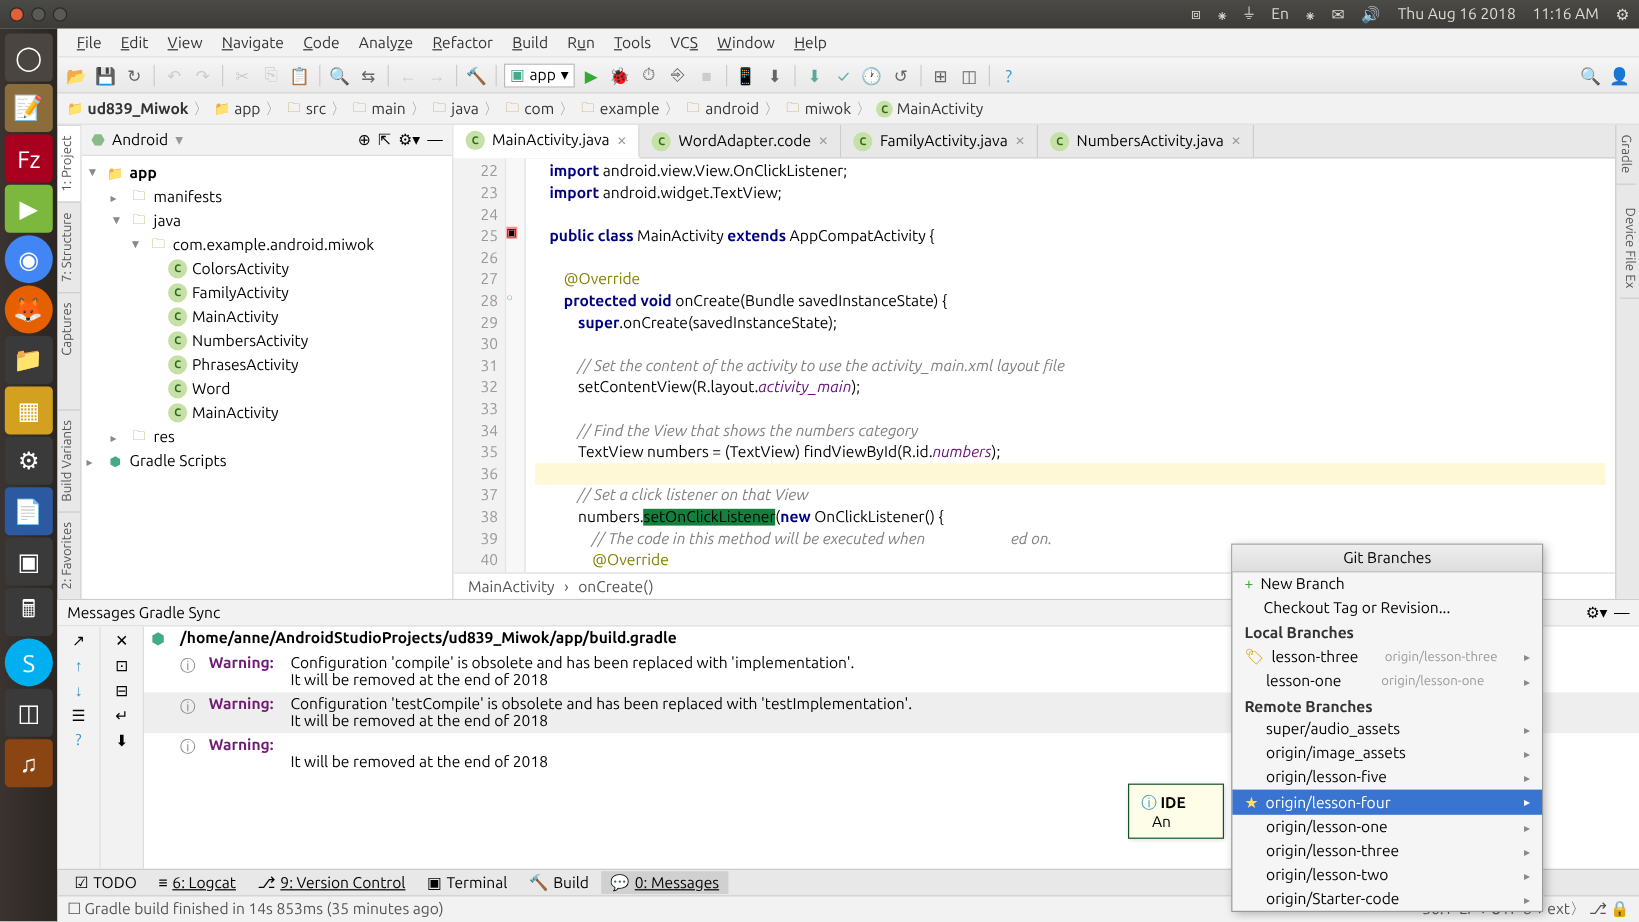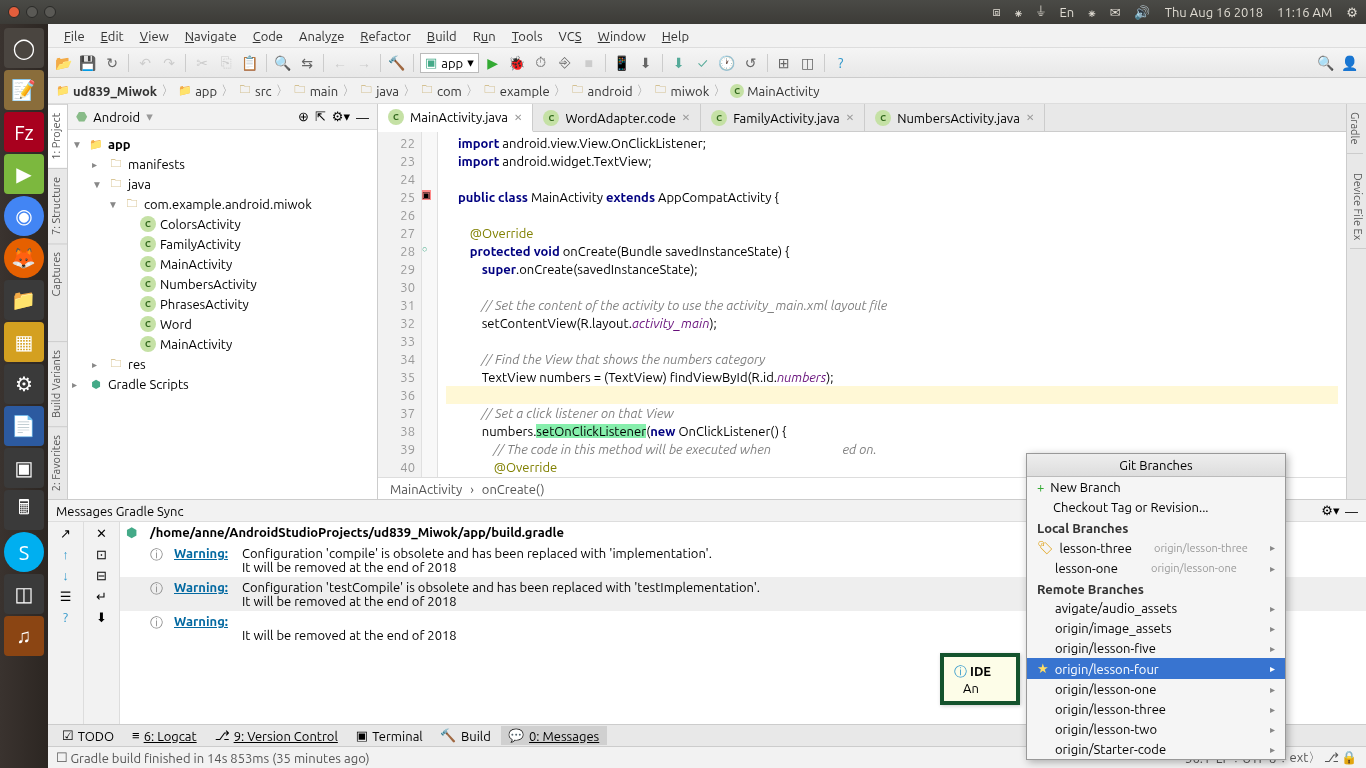--- a/index.html
+++ b/index.html
@@ -74,39 +74,39 @@
 .gutter div { height: 18px; line-height: 18px; }
 .gutter2 { width: 16px; background: #f8f8f8; border-right: 1px solid #e0e0e0; }
 .gutter2 div { height: 18px; }
 .code { flex: 1; padding: 2px 8px; white-space: pre; overflow: hidden; }
 .code div { height: 18px; line-height: 18px; }
 .kw { color: #000080; font-weight: bold; }
 .ann { color: #808000; }
 .cmt { color: #808080; font-style: italic; }
 .fld { color: #660e7a; font-style: italic; }
 .hl { background: #fff8d6; }
-.hl2 { background: #86efac; }
+.hl2 { background: #15803d; }
 
 .editor-breadcrumb { height: 22px; border-top: 1px solid #ddd; display: flex; align-items: center; padding: 0 12px; font-size: 12px; color: #555; gap: 8px; }
 
 
 .right-tabs { width: 20px; background: #e8e8e8; border-left: 1px solid #ccc; }
 .right-tabs .vtab { writing-mode: vertical-rl; transform: none; }
 
 
 .bottom-panel { height: 225px; border-top: 1px solid #ccc; display: flex; flex-direction: column; background: #fff; }
 .bp-header { height: 22px; background: #f2f2f2; border-bottom: 1px solid #ddd; display: flex; align-items: center; padding: 0 8px; font-size: 12px; }
 .bp-body { flex: 1; display: flex; overflow: hidden; }
 .bp-left { width: 36px; background: #f2f2f2; border-right: 1px solid #ddd; display: flex; flex-direction: column; align-items: center; padding: 4px 0; gap: 6px; }
 .bp-left2 { width: 36px; background: #f2f2f2; border-right: 1px solid #ddd; display: flex; flex-direction: column; align-items: center; padding: 4px 0; gap: 6px; }
 .bp-content { flex: 1; overflow: auto; font-size: 13px; }
 .msg-row { display: flex; padding: 3px 6px; gap: 8px; }
 .msg-row.alt { background: #eee; }
 .msg-icon { width: 16px; color: #888; }
-.msg-label { font-weight: bold; color: #0369a1; min-width: 60px; text-decoration: underline; }
+.msg-label { font-weight: bold; color: #701a75; min-width: 60px; }
 .msg-text { color: #000000; }
 
 
 .bottom-tabs { height: 22px; background: #e8e8e8; border-top: 1px solid #ccc; display: flex; align-items: center; padding: 0 6px; font-size: 11px; gap: 2px; }
 .btab { padding: 2px 8px; display: flex; align-items: center; gap: 4px; }
 .btab.active { background: #d0d0d0; }
 
 
 .statusbar { height: 22px; background: #f2f2f2; border-top: 1px solid #ccc; display: flex; align-items: center; padding: 0 8px; font-size: 12px; color: #555; }
 .statusbar .spacer { flex: 1; }
@@ -496,21 +496,21 @@
             <span class="msg-icon">ⓘ</span>
             <span class="msg-label">Warning:</span>
             <span class="msg-text"><span>Configuration 'testCompile' is obsolete and has been replaced with 'testImplementation'.</span><br><span>It will be removed at the end of 2018</span></span>
           </div>
         <div class="msg-row">
             <span style="width:16px;"></span>
             <span class="msg-icon">ⓘ</span>
             <span class="msg-label">Warning:</span>
             <span class="msg-text"><br><span>It will be removed at the end of 2018</span></span>
           </div>
-        <div style="margin:8px 0 0 820px; border:4px solid #14532d; background:#fdfde8; padding:6px 10px; width:80px; box-shadow:1px 1px 4px rgba(0,0,0,.2);">
+        <div style="margin:8px 0 0 820px; border:1px solid #14532d; background:#fdfde8; padding:6px 10px; width:80px; box-shadow:1px 1px 4px rgba(0,0,0,.2);">
           <span style="color:#39c;">ⓘ</span> <b>IDE</b><br>
           &nbsp;&nbsp;&nbsp;<span>An</span>
         </div>
       </div>
     </div>
   </div>
 
   <div class="bottom-tabs">
     <div class="btab">☑ <span>TODO</span></div>
     <div class="btab">≡ <u>6: Logcat</u></div>
@@ -552,21 +552,21 @@
     </div>
   <div class="gp-item">
       <span style="width:12px;"></span>
       <span>lesson-one</span>
       <span class="gp-sub">origin/lesson-one</span>
       <span class="gp-arrow">▸</span>
     </div>
   <div class="gp-section">Remote Branches</div>
   <div class="gp-item">
       <span style="width:12px;"></span>
-      <span>avigate/audio_assets</span>
+      <span>super/audio_assets</span>
       <span class="gp-arrow">▸</span>
     </div>
   <div class="gp-item">
       <span style="width:12px;"></span>
       <span>origin/image_assets</span>
       <span class="gp-arrow">▸</span>
     </div>
   <div class="gp-item">
       <span style="width:12px;"></span>
       <span>origin/lesson-five</span>

